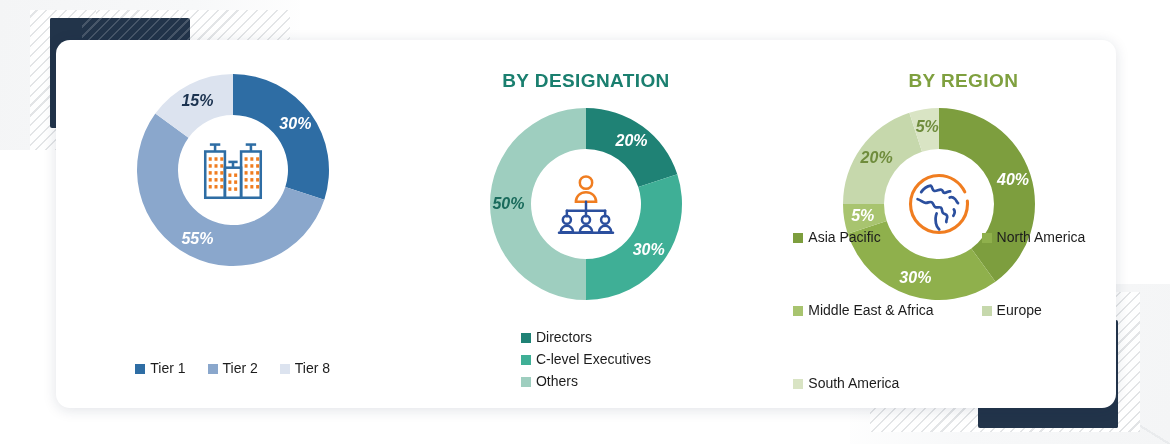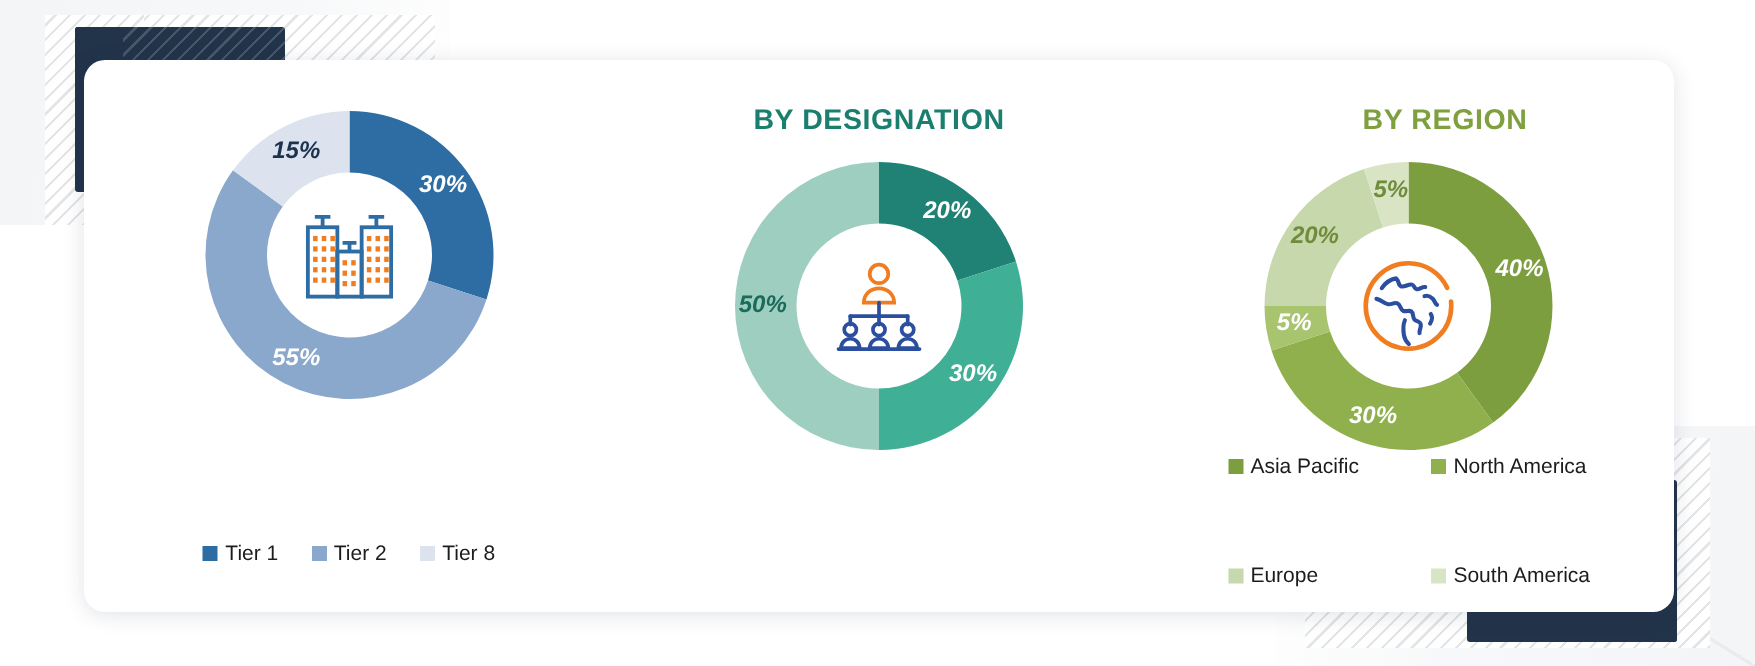--- a/index.html
+++ b/index.html
@@ -254,20 +254,36 @@
         <circle cx="49" cy="46" r="3.6"></circle>
               <path d="M43.5 57c0-3.3 2.5-5.6 5.5-5.6s5.5 2.3 5.5 5.6z"></path>
         <line x1="8" y1="57.5" x2="56" y2="57.5"></line>
       </g>
     </svg>
         </div>
         <div class="seg-label" style="left: 145.553px; top: 37.3012px; color: rgb(255, 255, 255);">20%</div>
         <div class="seg-label" style="left: 162.699px; top: 145.553px; color: rgb(255, 255, 255);">30%</div>
         <div class="seg-label" style="left: 22.5px; top: 100px; color: rgb(26, 107, 92);">50%</div>
       </div>
+    <div class="legend-wrap c2">
+      <div class="legend" id="legend-1">
+          <div class="legend-row">
+            <span class="sw" style="background:#1f8275"></span>
+            <span class="legend-label">Directors</span>
+          </div>
+          <div class="legend-row">
+            <span class="sw" style="background:#3faf96"></span>
+            <span class="legend-label">C-level Executives</span>
+          </div>
+          <div class="legend-row">
+            <span class="sw" style="background:#9ecebf"></span>
+            <span class="legend-label">Others</span>
+          </div>
+        </div>
+    </div>
   </div>
 
   <div class="panel">
     <div class="panel-title t-green">BY REGION</div>
     <div class="donut-wrap" id="donut-2">
         <svg viewBox="0 0 200 200" width="200" height="200">
           <path d="M100 4 A96 96 0 0 1 156.4273842200774 177.66563145999496
           L132.32818887608602 144.4959346906221 A55 55 0 0 0 100 45 Z" fill="#7d9e3e"></path>
           <path d="M156.4273842200774 177.66563145999496 A96 96 0 0 1 8.698574435665279 129.665631459995
           L47.691891603766564 116.99593469062214 A55 55 0 0 0 132.32818887608602 144.4959346906221 Z" fill="#8fb04c"></path>
@@ -300,20 +316,24 @@
       <div class="legend grid2" id="legend-2">
           <div class="legend-row">
             <span class="sw" style="background:#7d9e3e"></span>
             <span class="legend-label">Asia Pacific</span>
           </div>
           <div class="legend-row">
             <span class="sw" style="background:#8fb04c"></span>
             <span class="legend-label">North America</span>
           </div>
           <div class="legend-row">
+            <span class="sw" style="background:#a8c46f"></span>
+            <span class="legend-label">Middle East &amp; Africa</span>
+          </div>
+          <div class="legend-row">
             <span class="sw" style="background:#c6d8ac"></span>
             <span class="legend-label">Europe</span>
           </div>
           <div class="legend-row">
             <span class="sw" style="background:#d9e4c4"></span>
             <span class="legend-label">South America</span>
           </div>
         </div>
     </div>
   </div>

